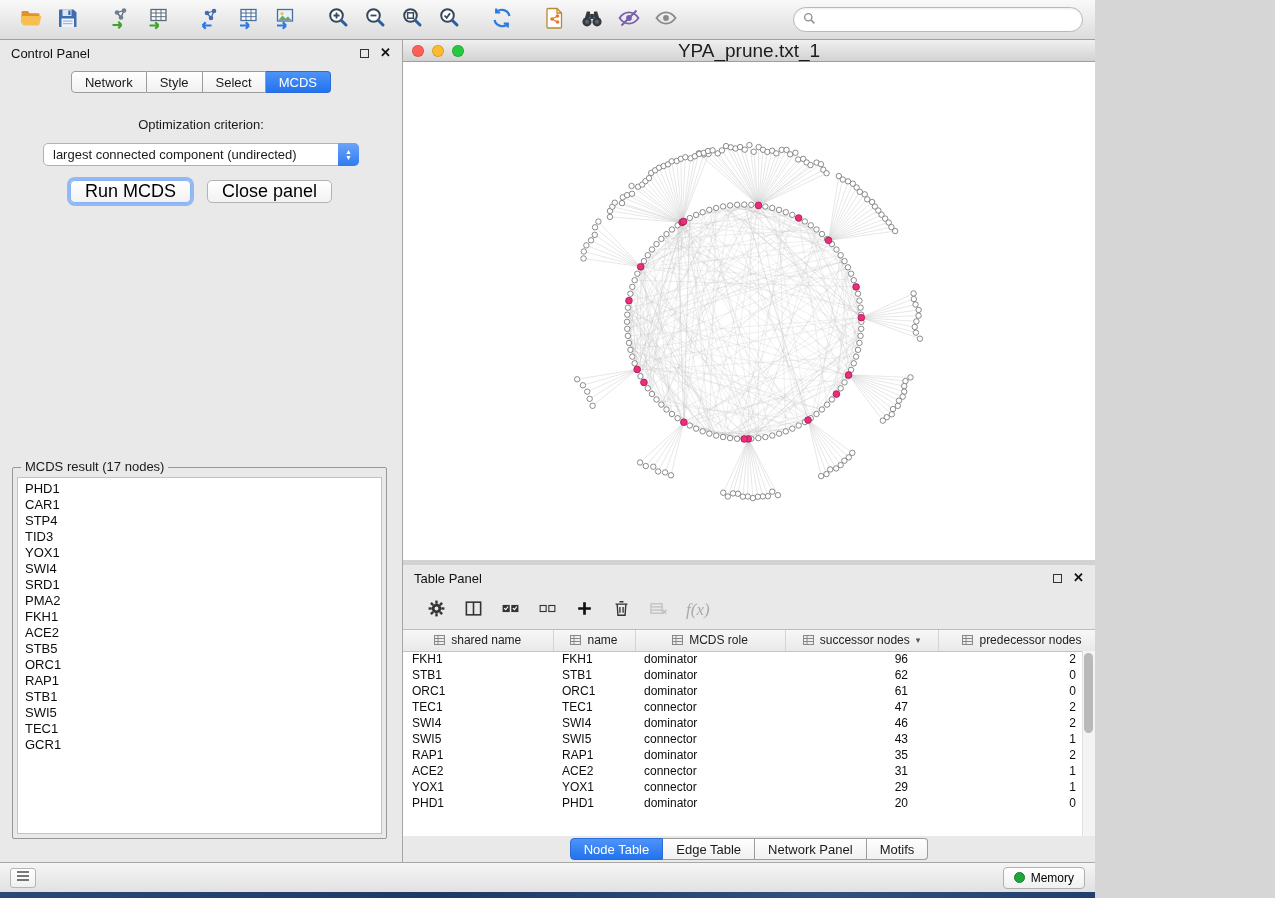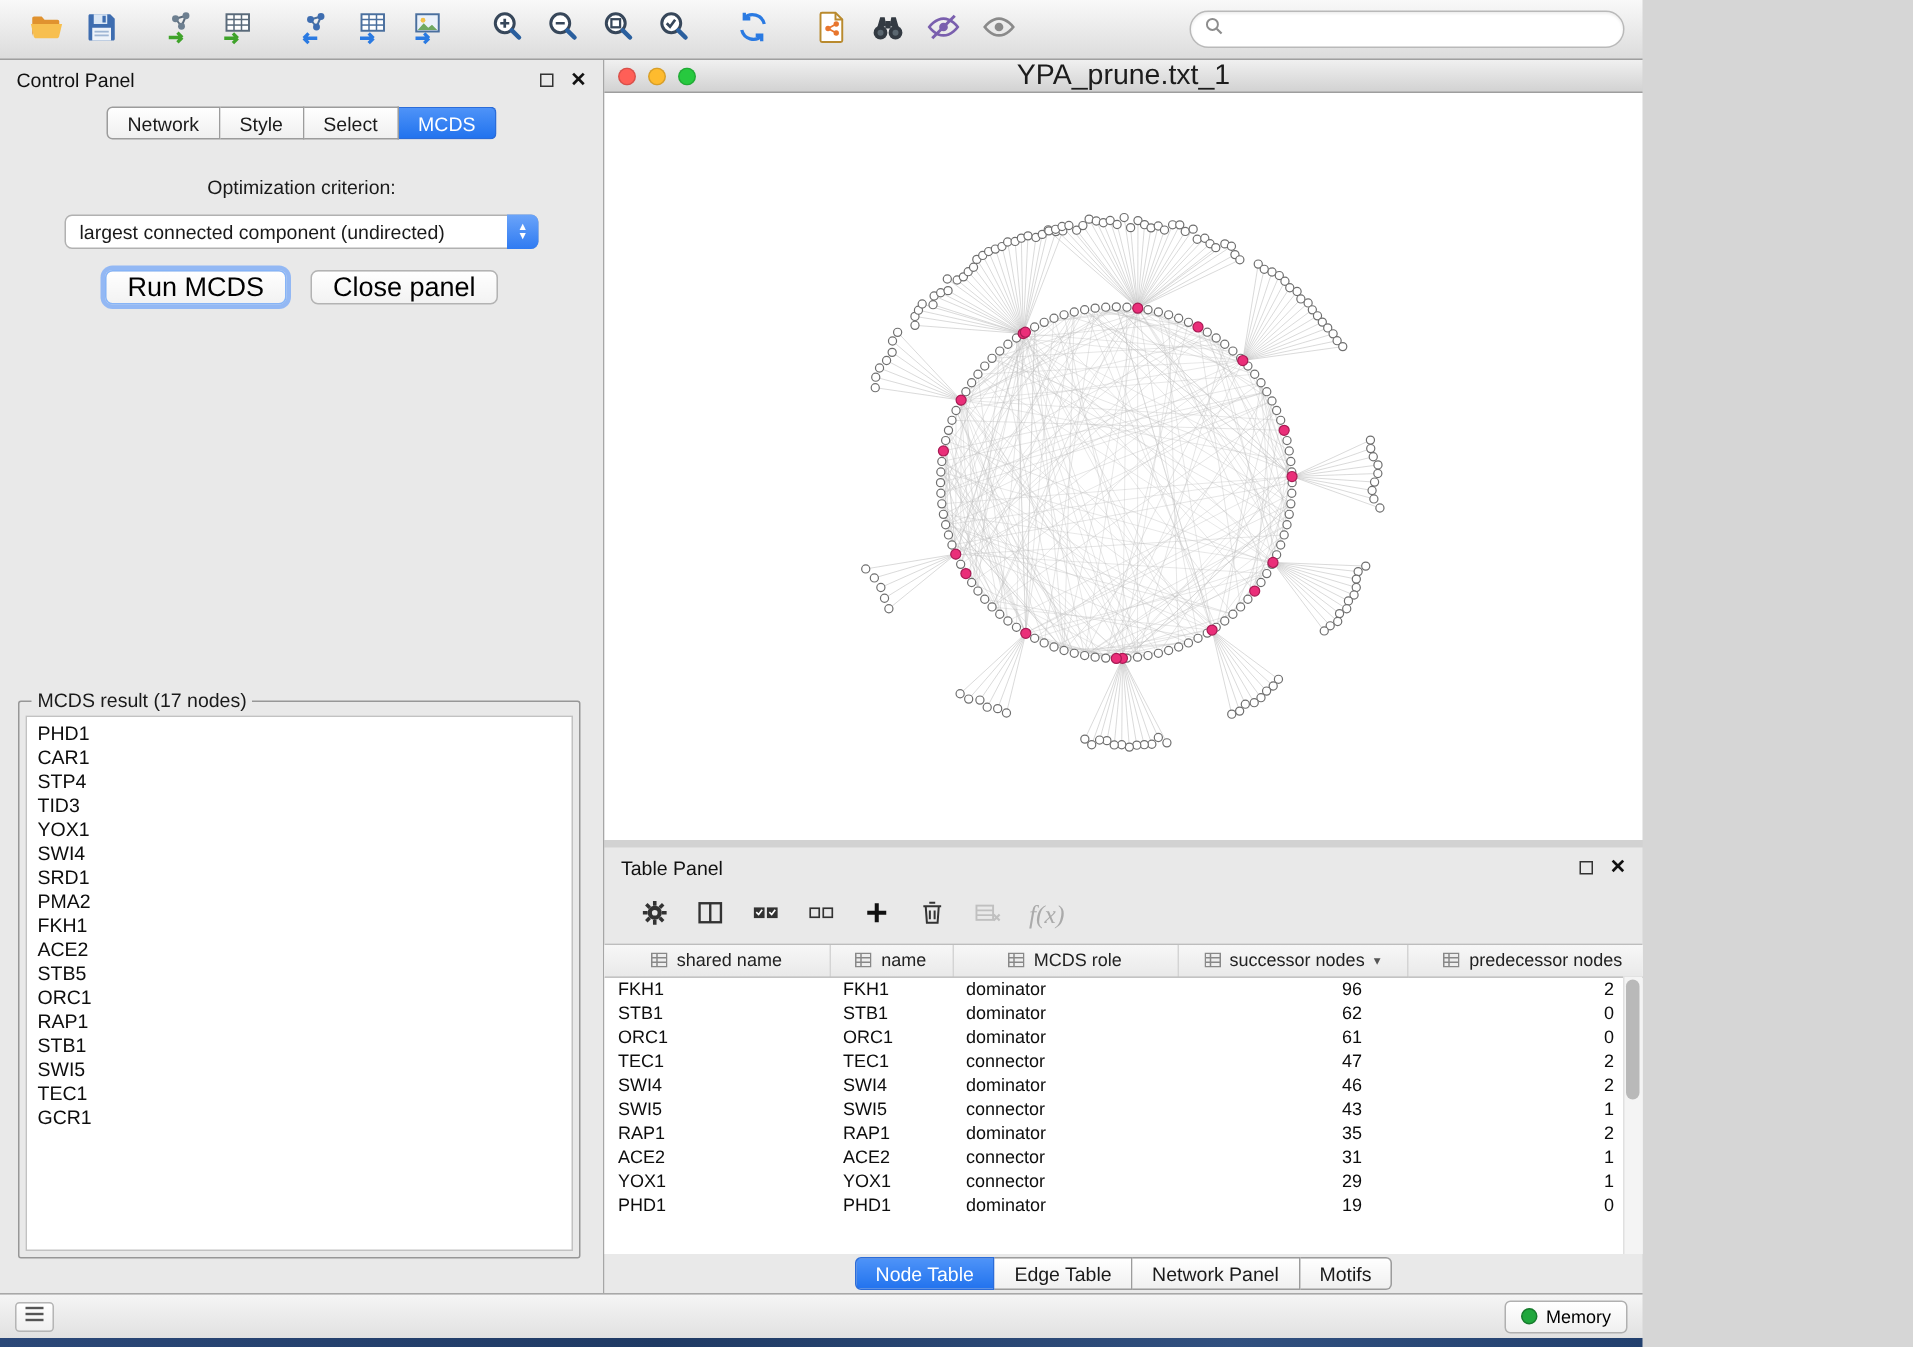--- a/index.html
+++ b/index.html
@@ -1225,21 +1225,21 @@
                   <td class="c1">YOX1</td>
                   <td class="c2">connector</td>
                   <td class="c3">29</td>
                   <td class="c4">1</td>
                   <td></td>
                 </tr>
                 <tr>
                   <td class="c0">PHD1</td>
                   <td class="c1">PHD1</td>
                   <td class="c2">dominator</td>
-                  <td class="c3">19</td>
+                  <td class="c3">20</td>
                   <td class="c4">0</td>
                   <td></td>
                 </tr>
               </tbody>
           </table>
           <div class="vscroll">
             <div class="vthumb"></div>
           </div>
         </div>
 

